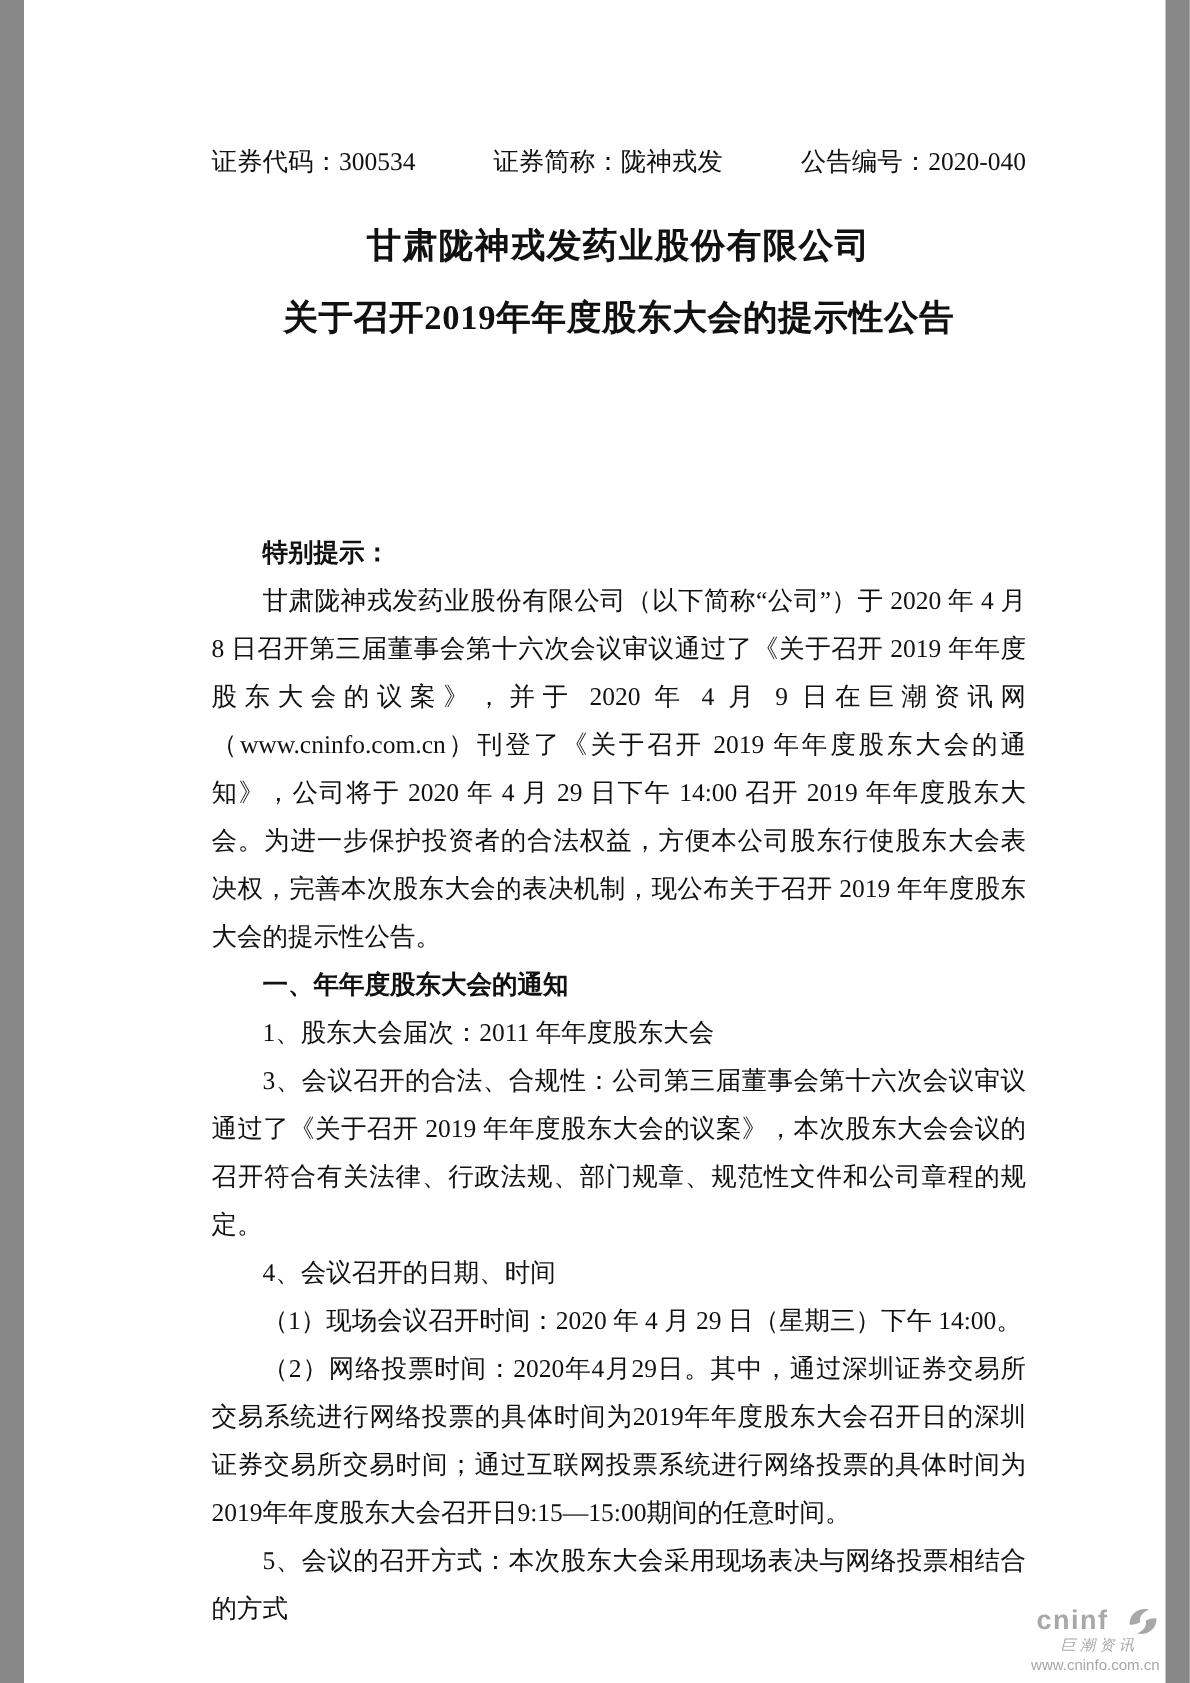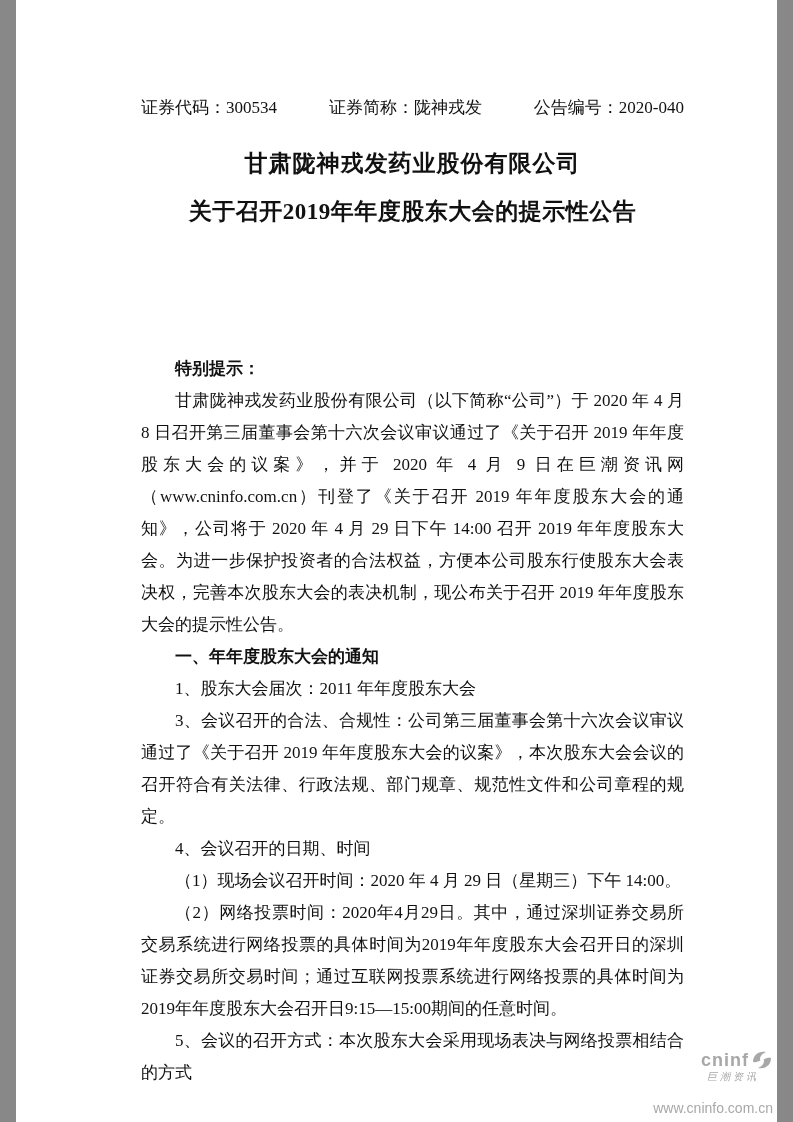--- a/index.html
+++ b/index.html
@@ -63,27 +63,27 @@
     bottom: 6px;
     text-align: right;
     color: #a8a8a8;
     font-family: "Liberation Sans", "DejaVu Sans", sans-serif;
     line-height: 1.15;
   }
   .cninfo-brand-row {
     display: flex;
     align-items: center;
     justify-content: flex-end;
-    gap: 2px;
+    gap: 12px;
     font-size: 18px;
     font-weight: bold;
     letter-spacing: 1px;
   }
   .cninfo-brand-cn { font-size: 10px; letter-spacing: 3px; margin-top: 1px; padding-right: 14px; font-style: italic; }
-  .cninfo-url { font-size: 14px; margin-top: 17px; }
+  .cninfo-url { font-size: 10px; margin-top: 1px; }
   .swirl-icon { display: inline-block; width: 22px; height: 20px; }
 </style>
 </head>
 <body>
 
 <div class="page">
 
   <div class="abs header-row">
     <span>证券代码：300534</span>
     <span>证券简称：陇神戎发</span>

